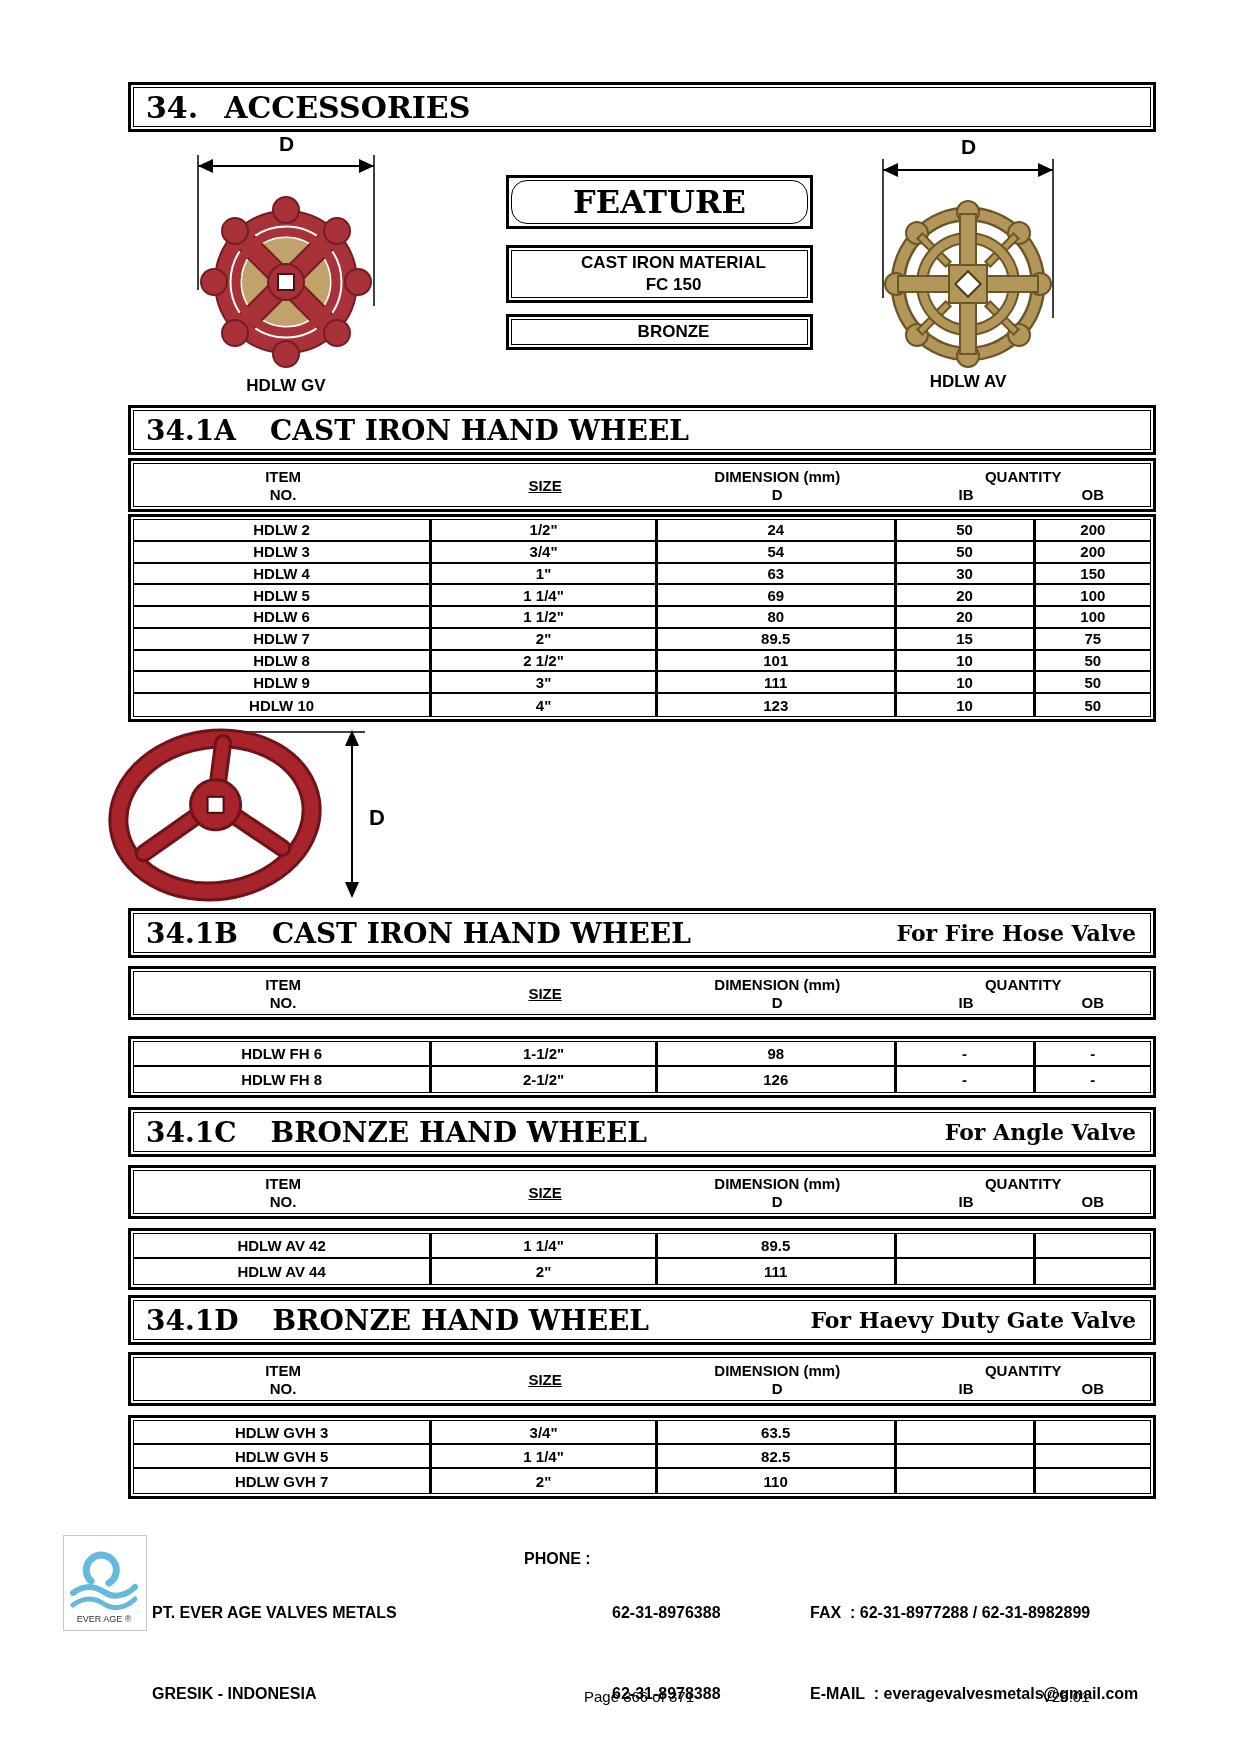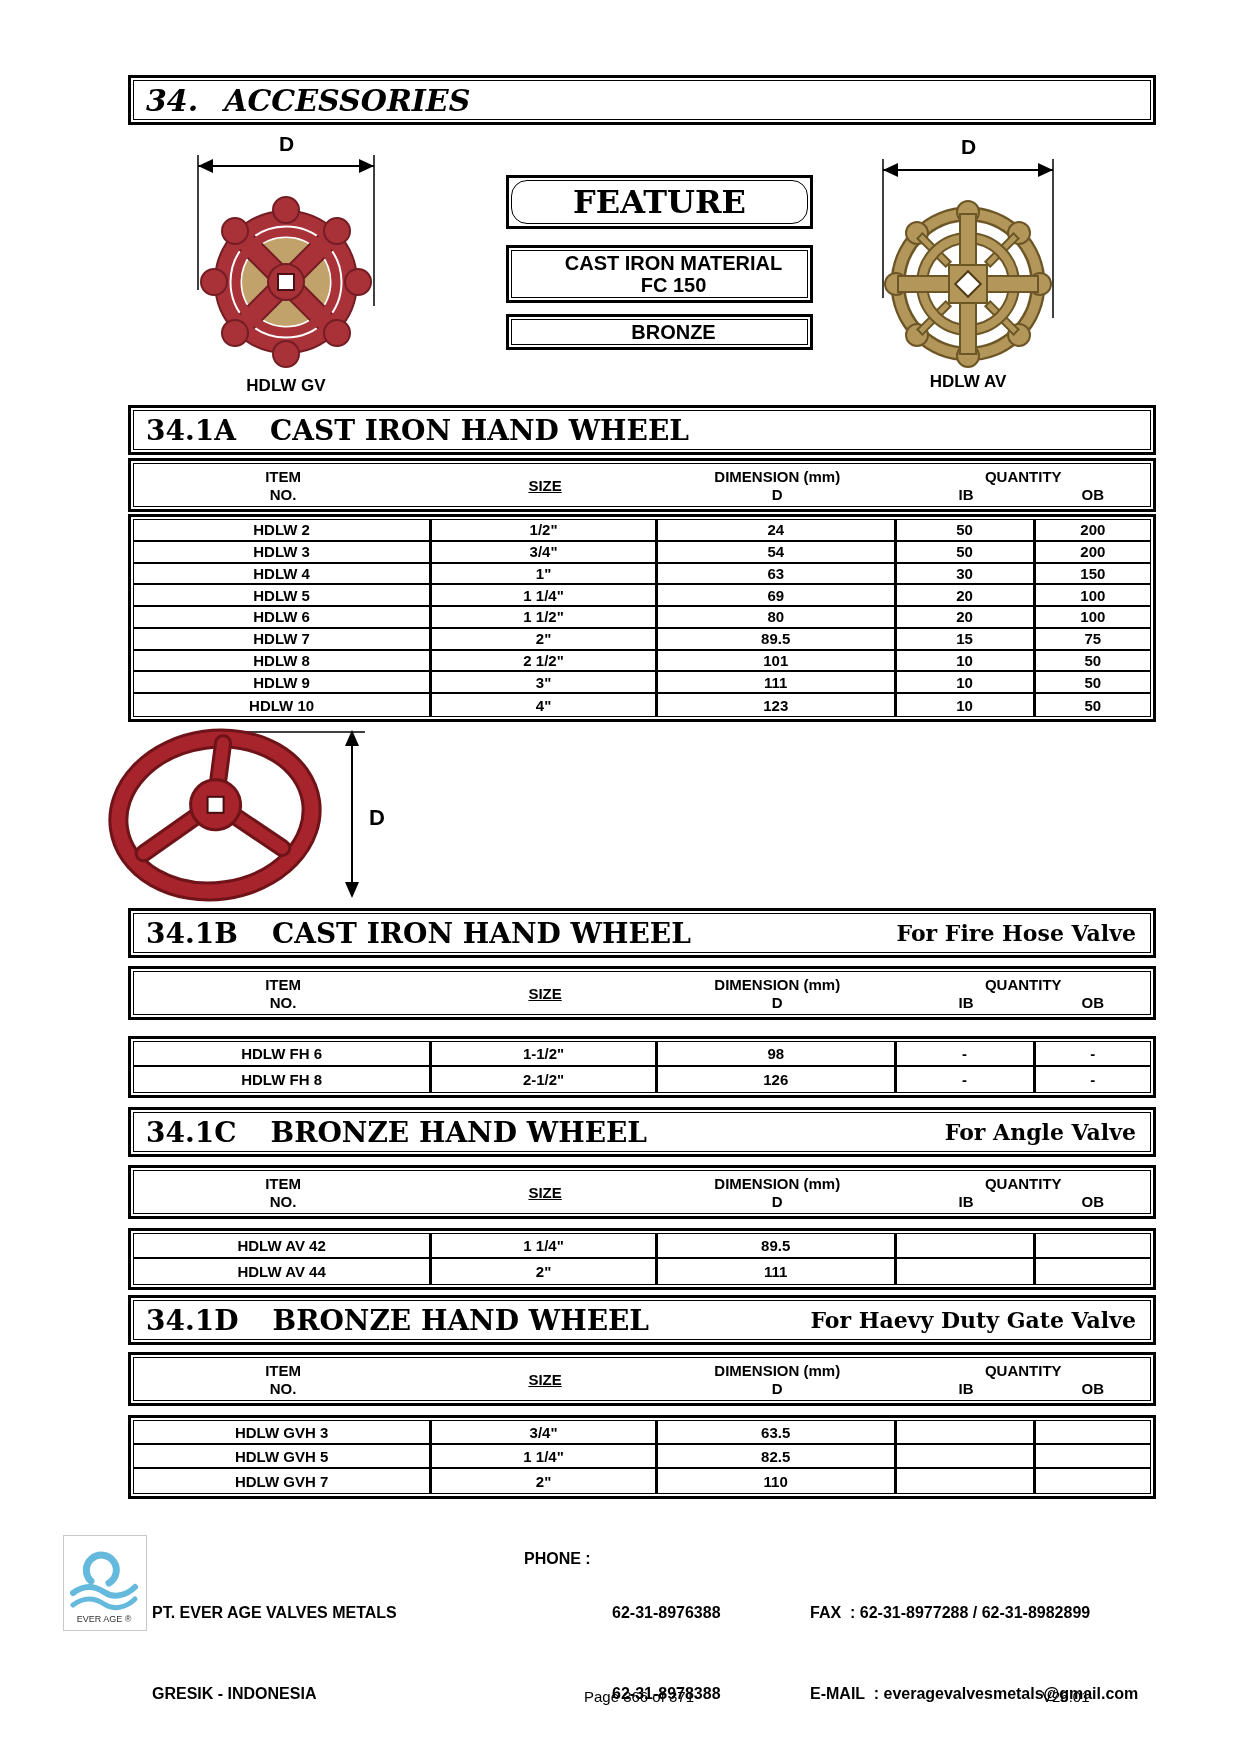--- a/index.html
+++ b/index.html
@@ -19,21 +19,21 @@
   .title-code { font-size:30px; }
   .title-text { font-size:30px; margin-left:26px; }
   .sec-code { font-size:28px; }
   .sec-title { font-size:28px; margin-left:34px; }
   .sec-note { margin-left:auto; font-size:22px; padding-right:2px; }
 
   
   .feat-title .in { display:flex; align-items:center; justify-content:center;border-radius:16px; }
   .feat-title-text { font-size:32px; }
   .feat-box .in { display:flex; flex-direction:column; align-items:center; justify-content:center; }
-  .feat-line { font-weight:bold; font-size:20px; line-height:22px;margin-left:28px; }
+  .feat-line { font-weight:bold; font-size:17px; line-height:22px;margin-left:28px; }
 
   
   .thead .in { display:grid; grid-template-columns:29.35fr 22.22fr 23.48fr 24.95fr; }
   .hcol { display:flex; flex-direction:column; justify-content:space-between; text-align:center;
           padding:4px 0 3px; font-weight:bold; font-size:15px; line-height:17px; }
   .hcol.center { justify-content:center;text-decoration:underline; }
   .h-qty-bottom { display:grid; grid-template-columns:54.9fr 45.1fr; }
 
   
   .tbody .in { display:grid; grid-auto-rows:1fr; }
@@ -48,21 +48,21 @@
   
   .logo-box { position:absolute; border:1px solid #c8c8c8; background:#fff; }
   .ft { position:absolute; font-weight:bold; font-size:16px; line-height:27px; white-space:pre; }
   .pagefoot { position:absolute; font-size:15px;text-align:center; }
 </style>
 </head>
 <body>
 
 <div class="page">
 
-  <div class="dbl title-box" style="left:128px; top:75px; width:1022px; height:44px;font-style:italic;">
+  <div class="dbl title-box" style="left:128px; top:82px; width:1022px; height:44px;">
     <div class="in serif">
       <span class="title-code">34.</span>
       <span class="title-text">ACCESSORIES</span>
     </div>
   </div>
 
   <svg class="abs" style="left:186px; top:128px;" width="200" height="265" viewBox="0 0 200 265">
     <text x="93" y="23" font-size="21" font-weight="bold" font-family="Liberation Sans, sans-serif">D</text>
     <line x1="12" y1="38" x2="188" y2="38" stroke="#000" stroke-width="2"></line>
     <polygon points="12,38 27,31 27,45" fill="#000"></polygon>

